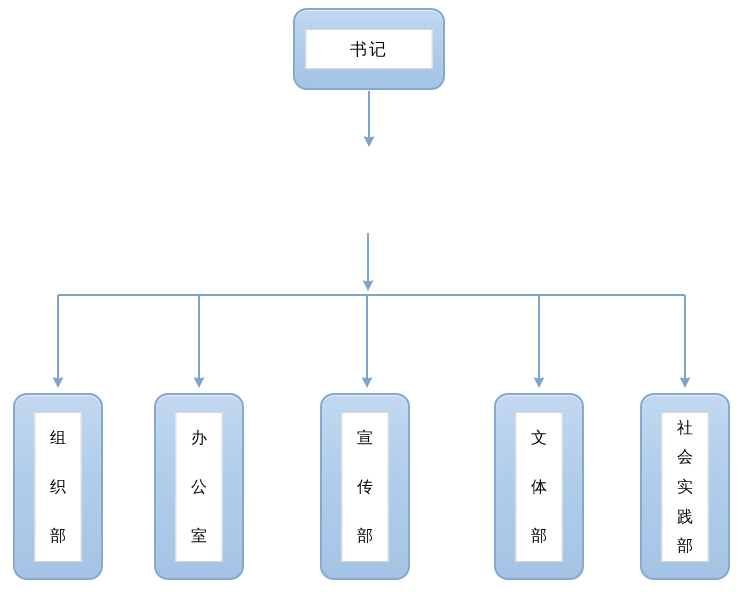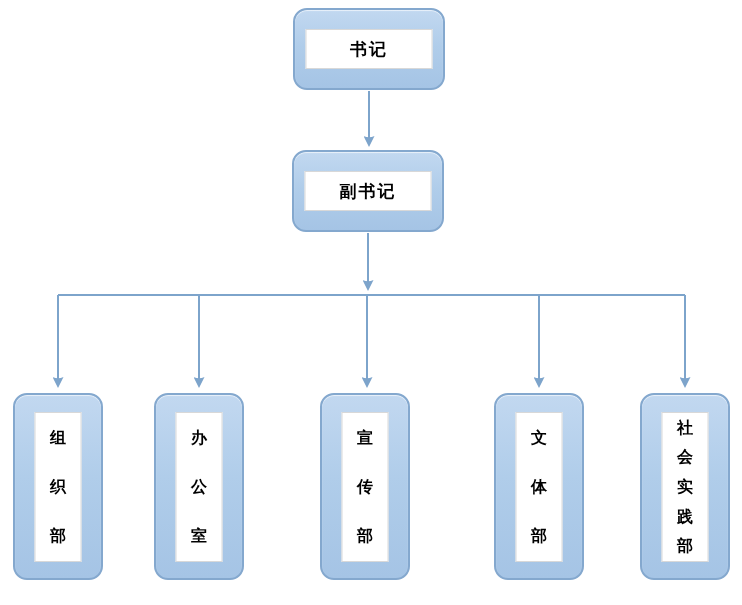--- a/index.html
+++ b/index.html
@@ -33,21 +33,21 @@
   .node-dept{
     width:90px;height:187px;
     top:393px;
   }
   .panel{
     position:absolute;
     background:#ffffff;
     border:1px solid #d8d8d8;
     box-sizing:border-box;
     color:#000000;
-    font-weight:bold;
+    font-weight:normal;
   }
   .panel-h{
     left:50%;top:19px;
     transform:translateX(-50%);
     width:127px;height:40px;
     display:flex;
     align-items:center;
     justify-content:center;
     font-size:17px;
     letter-spacing:2px;
@@ -87,23 +87,20 @@
     <line x1="199" y1="295" x2="199" y2="386" stroke-width="2" marker-end="url(#arrow)" stroke="#7da4cb"></line>
     <line x1="367" y1="295" x2="367" y2="386" stroke-width="2" marker-end="url(#arrow)" stroke="#7da4cb"></line>
     <line x1="539" y1="295" x2="539" y2="386" stroke-width="2" marker-end="url(#arrow)" stroke="#7da4cb"></line>
     <line x1="685" y1="295" x2="685" y2="386" stroke-width="2" marker-end="url(#arrow)" stroke="#7da4cb"></line>
   </svg>
 
   <div class="node node-top" style="left:293px;top:8px;">
     <div class="panel panel-h">书记</div>
   </div>
 
-  <div class="node node-top" style="left:292px;top:150px;">
-    <div class="panel panel-h">副书记</div>
-  </div>
 
   <div class="node node-dept" style="left:13px;">
     <div class="panel panel-v">
         <span>组</span>
         <span>织</span>
         <span>部</span>
       </div>
   </div>
 
   <div class="node node-dept" style="left:154px;">

